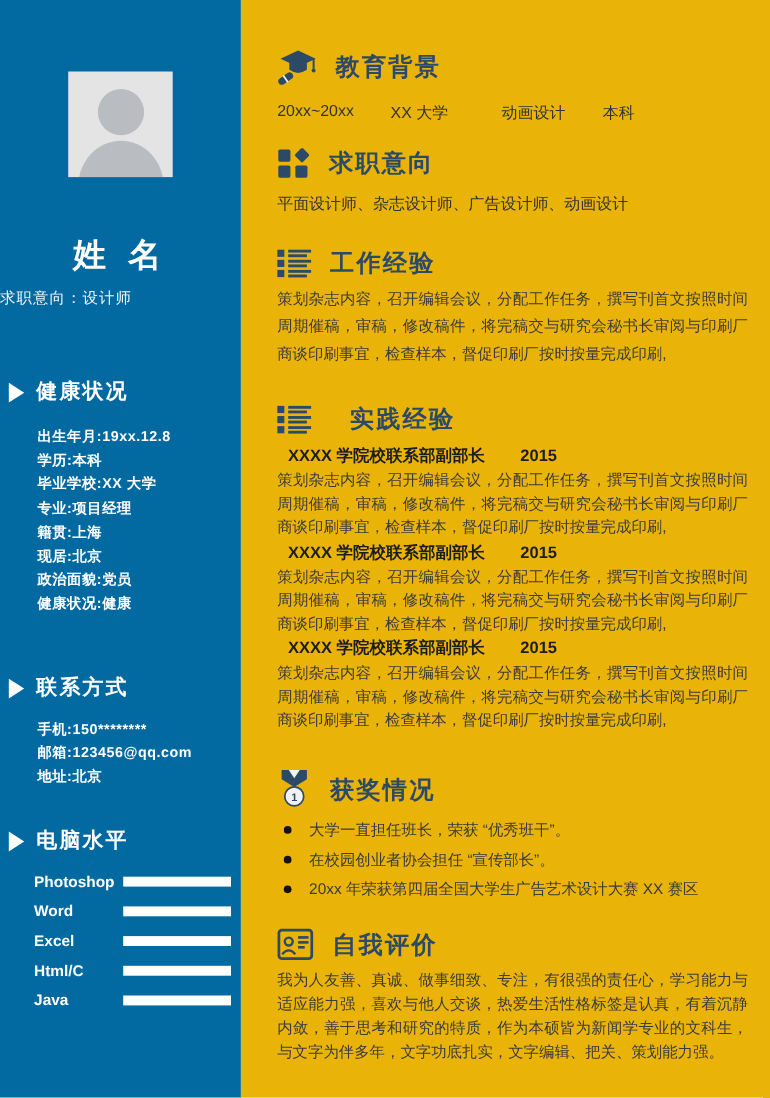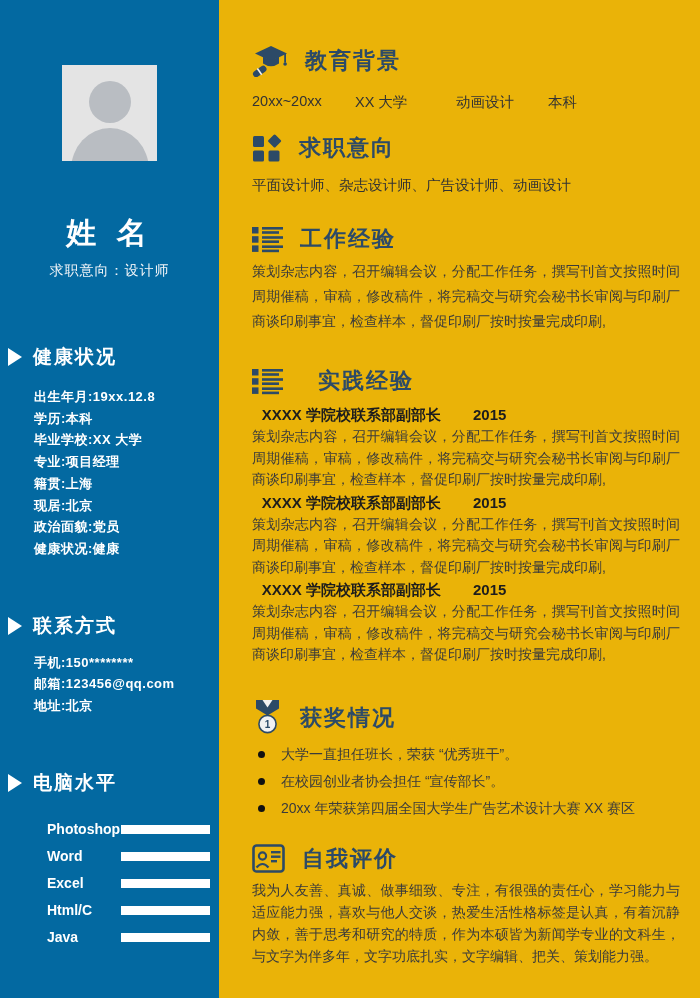--- a/index.html
+++ b/index.html
@@ -17,32 +17,32 @@
   .avatar{
     width:95px;height:96px;margin:65px auto 0;background:#e4e4e4;
     overflow:hidden;position:relative;
   }
   .avatar .head{width:42px;height:42px;border-radius:50%;background:#b9bdc2;margin:16px auto 0;}
   .avatar .torso{width:78px;height:42px;border-radius:39px 39px 0 0/42px 42px 0 0;background:#b9bdc2;margin:5px auto 0;}
   .name{
     margin-top:54px;text-align:center;font-size:30px;font-weight:bold;
     letter-spacing:6px;line-height:36px;color:#fff;
   }
-  .intent{margin-top:11px;text-align:center;font-size:14px;letter-spacing:1px;color:#f2f5f8;}
+  .intent{margin-top:11px;font-size:14px;letter-spacing:1px;color:#f2f5f8;}
   .side-sec-head{display:flex;align-items:center;gap:11px;padding-left:8px;line-height:26px;}
   .tri{width:0;height:0;border-left:14px solid #fff;border-top:9px solid transparent;border-bottom:9px solid transparent;}
   .side-sec-title{font-size:19px;font-weight:bold;letter-spacing:2px;}
   .side-head-basic{margin-top:64px;}
   .side-head-contact{margin-top:53px;}
-  .side-head-skills{margin-top:53px;}
+  .side-head-skills{margin-top:35px;}
   .side-list{margin-top:16px;padding-left:34px;}
   .side-list .row{font-size:13px;font-weight:bold;line-height:21.7px;letter-spacing:.5px;white-space:nowrap;}
   .side-list .row .lbl{margin-right:0;}
   .contact-list{margin-top:13px;}
-  .skills{margin-top:20px;padding-left:47px;padding-right:9px;}
+  .skills{margin-top:10px;padding-left:31px;padding-right:9px;}
   .skill-row{display:flex;align-items:center;height:27px;}
   .skill-row .sk-lbl{width:81px;font-size:14px;font-weight:bold;}
   .skill-row .bar{width:98px;height:9px;background:#fff;}
   
   .main{
     position:absolute;left:219px;top:0;width:481px;height:998px;
     background:#eab308;padding:44px 20px 0 33px;color:#3b3b3b;
   }
   .sec-head{display:flex;align-items:center;gap:17px;height:34px;}
   .sec-title{font-size:22px;font-weight:bold;letter-spacing:2px;color:#2c4a67;}

